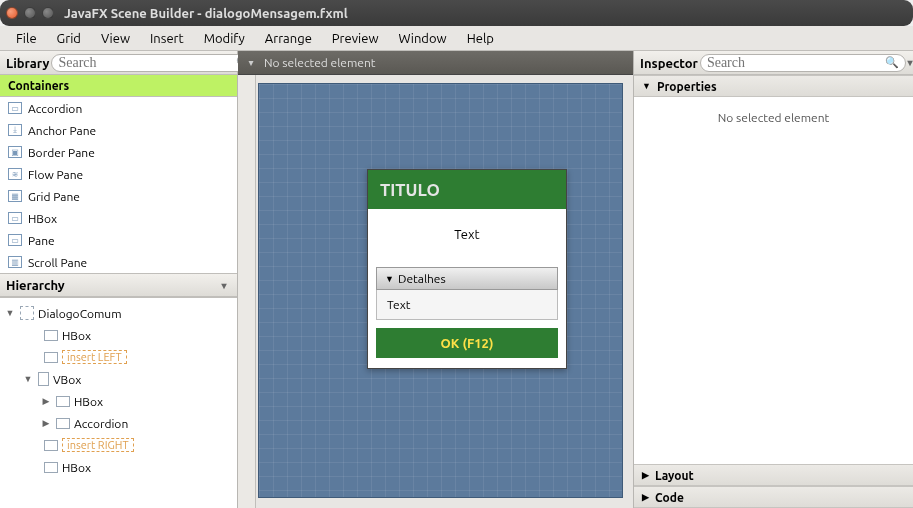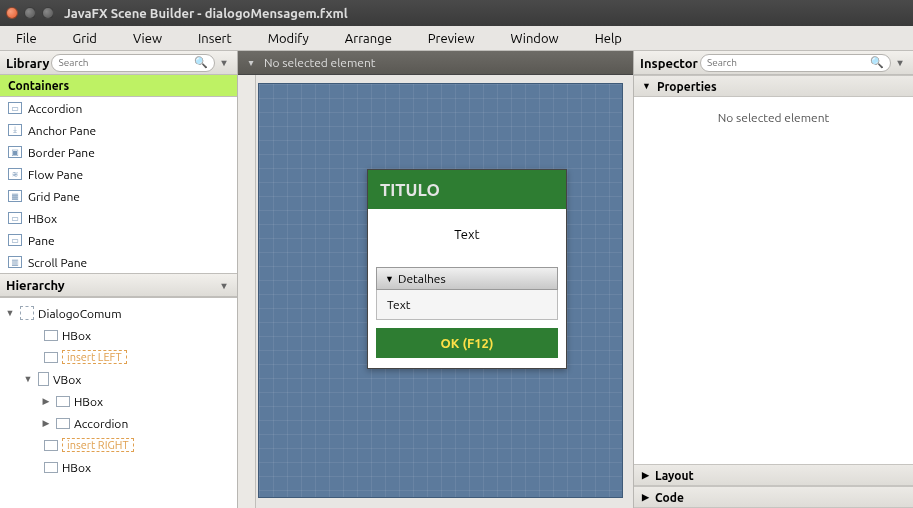--- a/index.html
+++ b/index.html
@@ -1,36 +1,36 @@
 <!DOCTYPE html>
 <html><head>
 <meta charset="utf-8">
 <style>
 * { box-sizing: border-box; margin: 0; padding: 0; font-family: "Ubuntu", "Segoe UI", Arial, sans-serif; }
 html, body { width: 913px; height: 508px; overflow: hidden; background: #f0f0f0; }
 
 
-.titlebar { height: 26px; background: linear-gradient(#4a4a4a, #3a3a3a); display: flex; align-items: center; padding: 0 6px; color: #ddd; font-size: 13px; font-weight: bold; }
+.titlebar { height: 26px; background: linear-gradient(#4a4a4a, #3a3a3a); display: flex; align-items: center; padding: 0 6px; color: #ddd; font-size: 13px; font-weight: bold; border-radius: 9px; }
 .win-btns { display: flex; gap: 6px; margin-right: 10px; }
 .win-btn { width: 12px; height: 12px; border-radius: 50%; border: 1px solid rgba(0,0,0,.4); }
 .win-close { background: radial-gradient(circle at 35% 35%, #f79e7b, #e55b2e); }
 .win-min, .win-max { background: radial-gradient(circle at 35% 35%, #888, #555); }
 
 
-.menubar { height: 25px; background: #e8e6e3; border-bottom: 1px solid #c0beba; display: flex; align-items: center; padding: 0 6px; font-size: 13px; gap: 16px; }
+.menubar { height: 25px; background: #e8e6e3; border-bottom: 1px solid #c0beba; display: flex; align-items: center; padding: 0 6px; font-size: 13px; }
 .menuitem { padding: 3px 10px; cursor: default; }
 
 
 .main { display: flex; height: calc(508px - 26px - 25px); }
 
 
 .leftcol { width: 238px; display: flex; flex-direction: column; border-right: 1px solid #b8b6b2; }
 .panel-hdr { height: 24px; background: linear-gradient(#f2f0ec, #dedcd7); border-bottom: 1px solid #c0beba; display: flex; align-items: center; padding: 0 6px; font-size: 13px; font-weight: bold; gap: 2px; }
 .searchbox { flex: 1; display: flex; align-items: center; background: #fff; border: 1px solid #b5b3af; border-radius: 10px; height: 18px; padding: 0 6px; font-size: 11px; color: #888; }
-.searchbox input { border: none; outline: none; flex: 1; font-size: 10px; background: transparent; }
+.searchbox input { border: none; outline: none; flex: 1; font-size: 14px; background: transparent; font-family: Liberation Serif, serif; }
 .drop-arrow { width: 14px; text-align: center; color: #666; font-size: 10px; cursor: default; }
 
 .subhdr { height: 22px; background: #bef264; border-bottom: 1px solid #c0beba; display: flex; align-items: center; padding: 0 8px; font-size: 12px; font-weight: bold; }
 .lib-list { flex: 0 0 auto; max-height: 182px; overflow: hidden; background: #fff; }
 .lib-item { display: flex; align-items: center; height: 22px; padding: 0 8px; font-size: 12px; gap: 6px; cursor: default; }
 .lib-icon { width: 14px; height: 12px; border: 1px solid #7a98b8; display: inline-flex; align-items: center; justify-content: center; font-size: 8px; color: #7a98b8; background: #fff; }
 
 .hier-body { flex: 1; background: #fff; overflow: auto; padding: 4px 0; font-size: 12px; border-top: 1px solid #c0beba; }
 .tree-row { display: flex; align-items: center; height: 22px; gap: 4px; cursor: default; }
 .tw { width: 12px; text-align: center; color: #666; font-size: 9px; }

